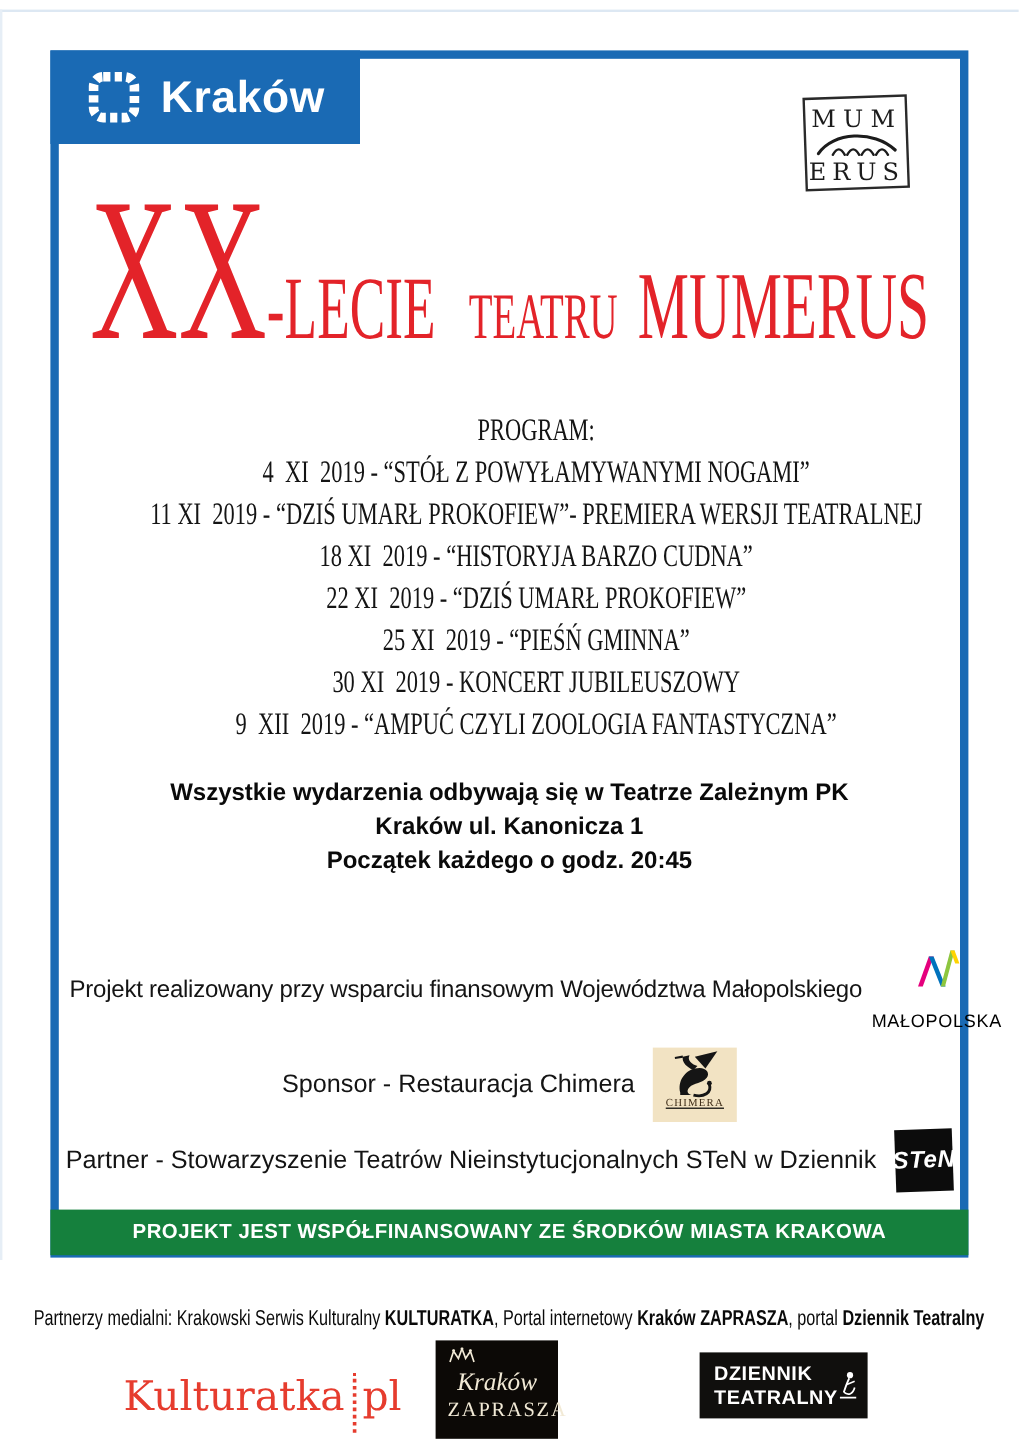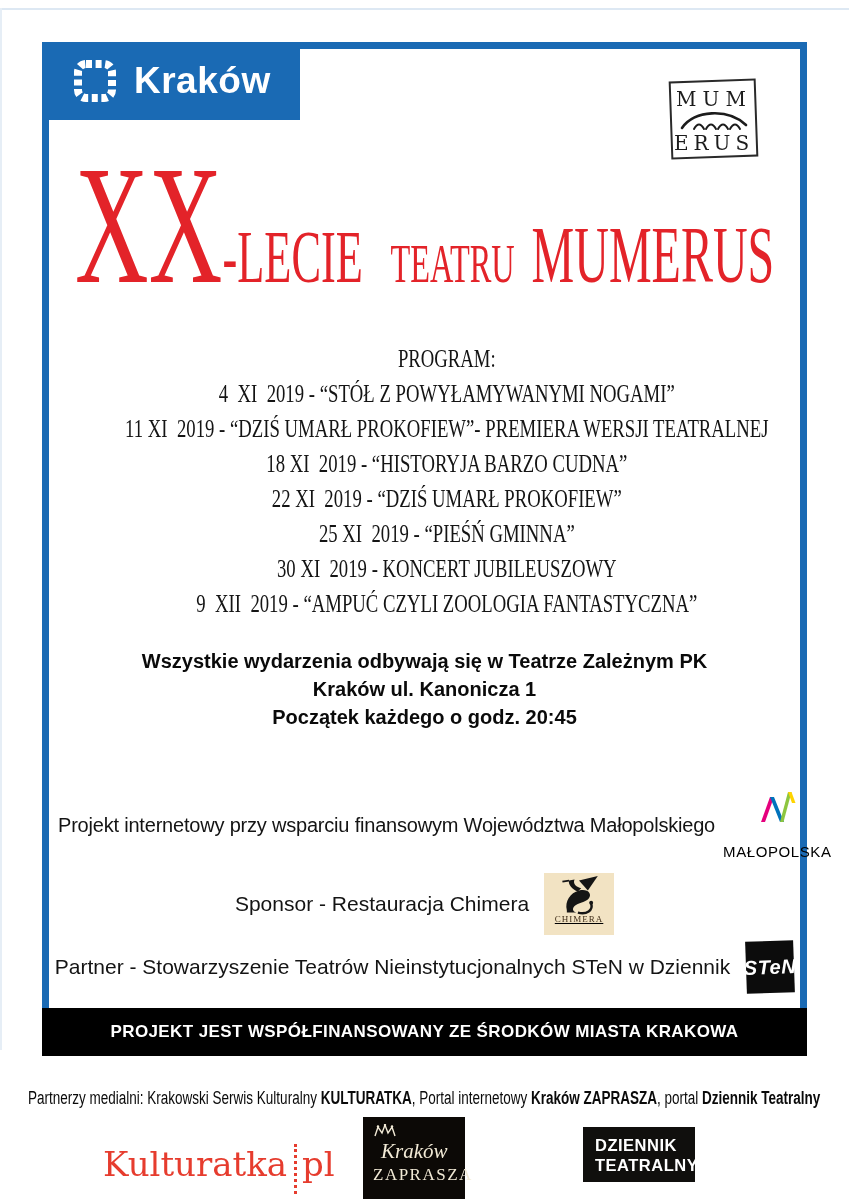--- a/index.html
+++ b/index.html
@@ -6,22 +6,22 @@
   html,body { background:#ffffff; }
   body { width:849px; height:1200px; font-family:"Liberation Sans", sans-serif; position:relative; overflow:hidden; }
   .page { position:absolute; left:0; top:0; width:849px; height:1200px; background:#fff;border-radius:30px; }
 
   .scan-top  { position:absolute; top:8px; left:0; width:849px; height:2px; background:#dde8f3; }
   .scan-left { position:absolute; top:8px; left:0; width:2px; height:1042px; background:#e6eef6; }
 
   
   .frame { position:absolute; left:42px; top:42px; width:765px; height:1006px;
            border:7px solid #1a6ab4; }
-  .footer-bar { position:absolute; left:42px; top:1008px; width:765px; height:48px;
-           background:#000000; display:flex; align-items:center; justify-content:center; }
+  .footer-bar { position:absolute; left:42px; top:1008px; width:765px; height:38px;
+           background:#15803d; display:flex; align-items:center; justify-content:center; }
   .footer-bar span { color:#fff; font-weight:bold; font-size:17px; letter-spacing:.4px; }
 
   
   .krakow-box { position:absolute; left:42px; top:42px; width:258px; height:78px;
            background:#1a6ab4; display:flex; align-items:center; }
   .krakow-box svg { margin-left:30px; }
   .krakow-box .kr-label { color:#fff; font-size:37px; font-weight:bold; margin-left:16px; letter-spacing:.5px; }
 
   
   .mumerus-logo { position:absolute; left:666px; top:76px; width:96px; height:88px; }
@@ -76,21 +76,21 @@
   .kulturatka { position:absolute; left:103px; top:1134px; display:flex; align-items:center;
                 font-family:"DejaVu Serif", serif; color:#e63c2e; font-size:34px; }
   .kulturatka .dotted-sep { width:0; height:50px; border-left:3px dotted #e63c2e; margin:10px 5px 0 7px; }
 
   .krakow-zaprasza { position:absolute; left:363px; top:1117px; width:102px; height:82px;
                 background:#0c0906; color:#f2ead6; font-family:"Liberation Serif", serif;
                 padding:6px 0 0 10px; }
   .kz-line1 { font-style:italic; font-size:21px; margin-top:-2px; margin-left:8px; }
   .kz-line2 { font-size:17px; letter-spacing:1.5px; margin-top:1px; }
 
-  .dziennik { position:absolute; left:583px; top:1127px; width:112px; height:55px; background:#100f0d;
+  .dziennik { position:absolute; left:583px; top:1127px; width:140px; height:55px; background:#100f0d;
               display:flex; align-items:center; justify-content:space-between; padding:0 8px 0 12px; }
   .dz-text { color:#fff; font-weight:bold; font-size:16.5px; line-height:20px; letter-spacing:.5px; }
 </style>
 </head>
 <body>
 
 <div class="page">
 
   <div class="scan-top"></div>
   <div class="scan-left"></div>
@@ -133,21 +133,21 @@
     </div>
   </div>
 
   <div class="venue">
     <div>Wszystkie wydarzenia odbywają się w Teatrze Zależnym PK</div>
     <div>Kraków ul. Kanonicza 1</div>
     <div>Początek każdego o godz. 20:45</div>
   </div>
 
   <div class="funding">
-    <span class="funding-text">Projekt internetowy przy wsparciu finansowym Województwa Małopolskiego</span>
+    <span class="funding-text">Projekt realizowany przy wsparciu finansowym Województwa Małopolskiego</span>
     <div class="malopolska">
       <svg width="40" height="34" viewBox="0 0 40 34">
         <polygon points="4,32 13,7 17,7 8,32" fill="#e5007d"></polygon>
         <polygon points="13,7 17,7 27,32 23,32" fill="#0072bc"></polygon>
         <polygon points="23,32 31,2 34.5,2 26.5,32" fill="#8dc63f"></polygon>
         <polygon points="31,2 34.5,2 38.5,13 35,13" fill="#ffd400"></polygon>
       </svg>
       <span class="malopolska-label">MAŁOPOLSKA</span>
     </div>
   </div>

